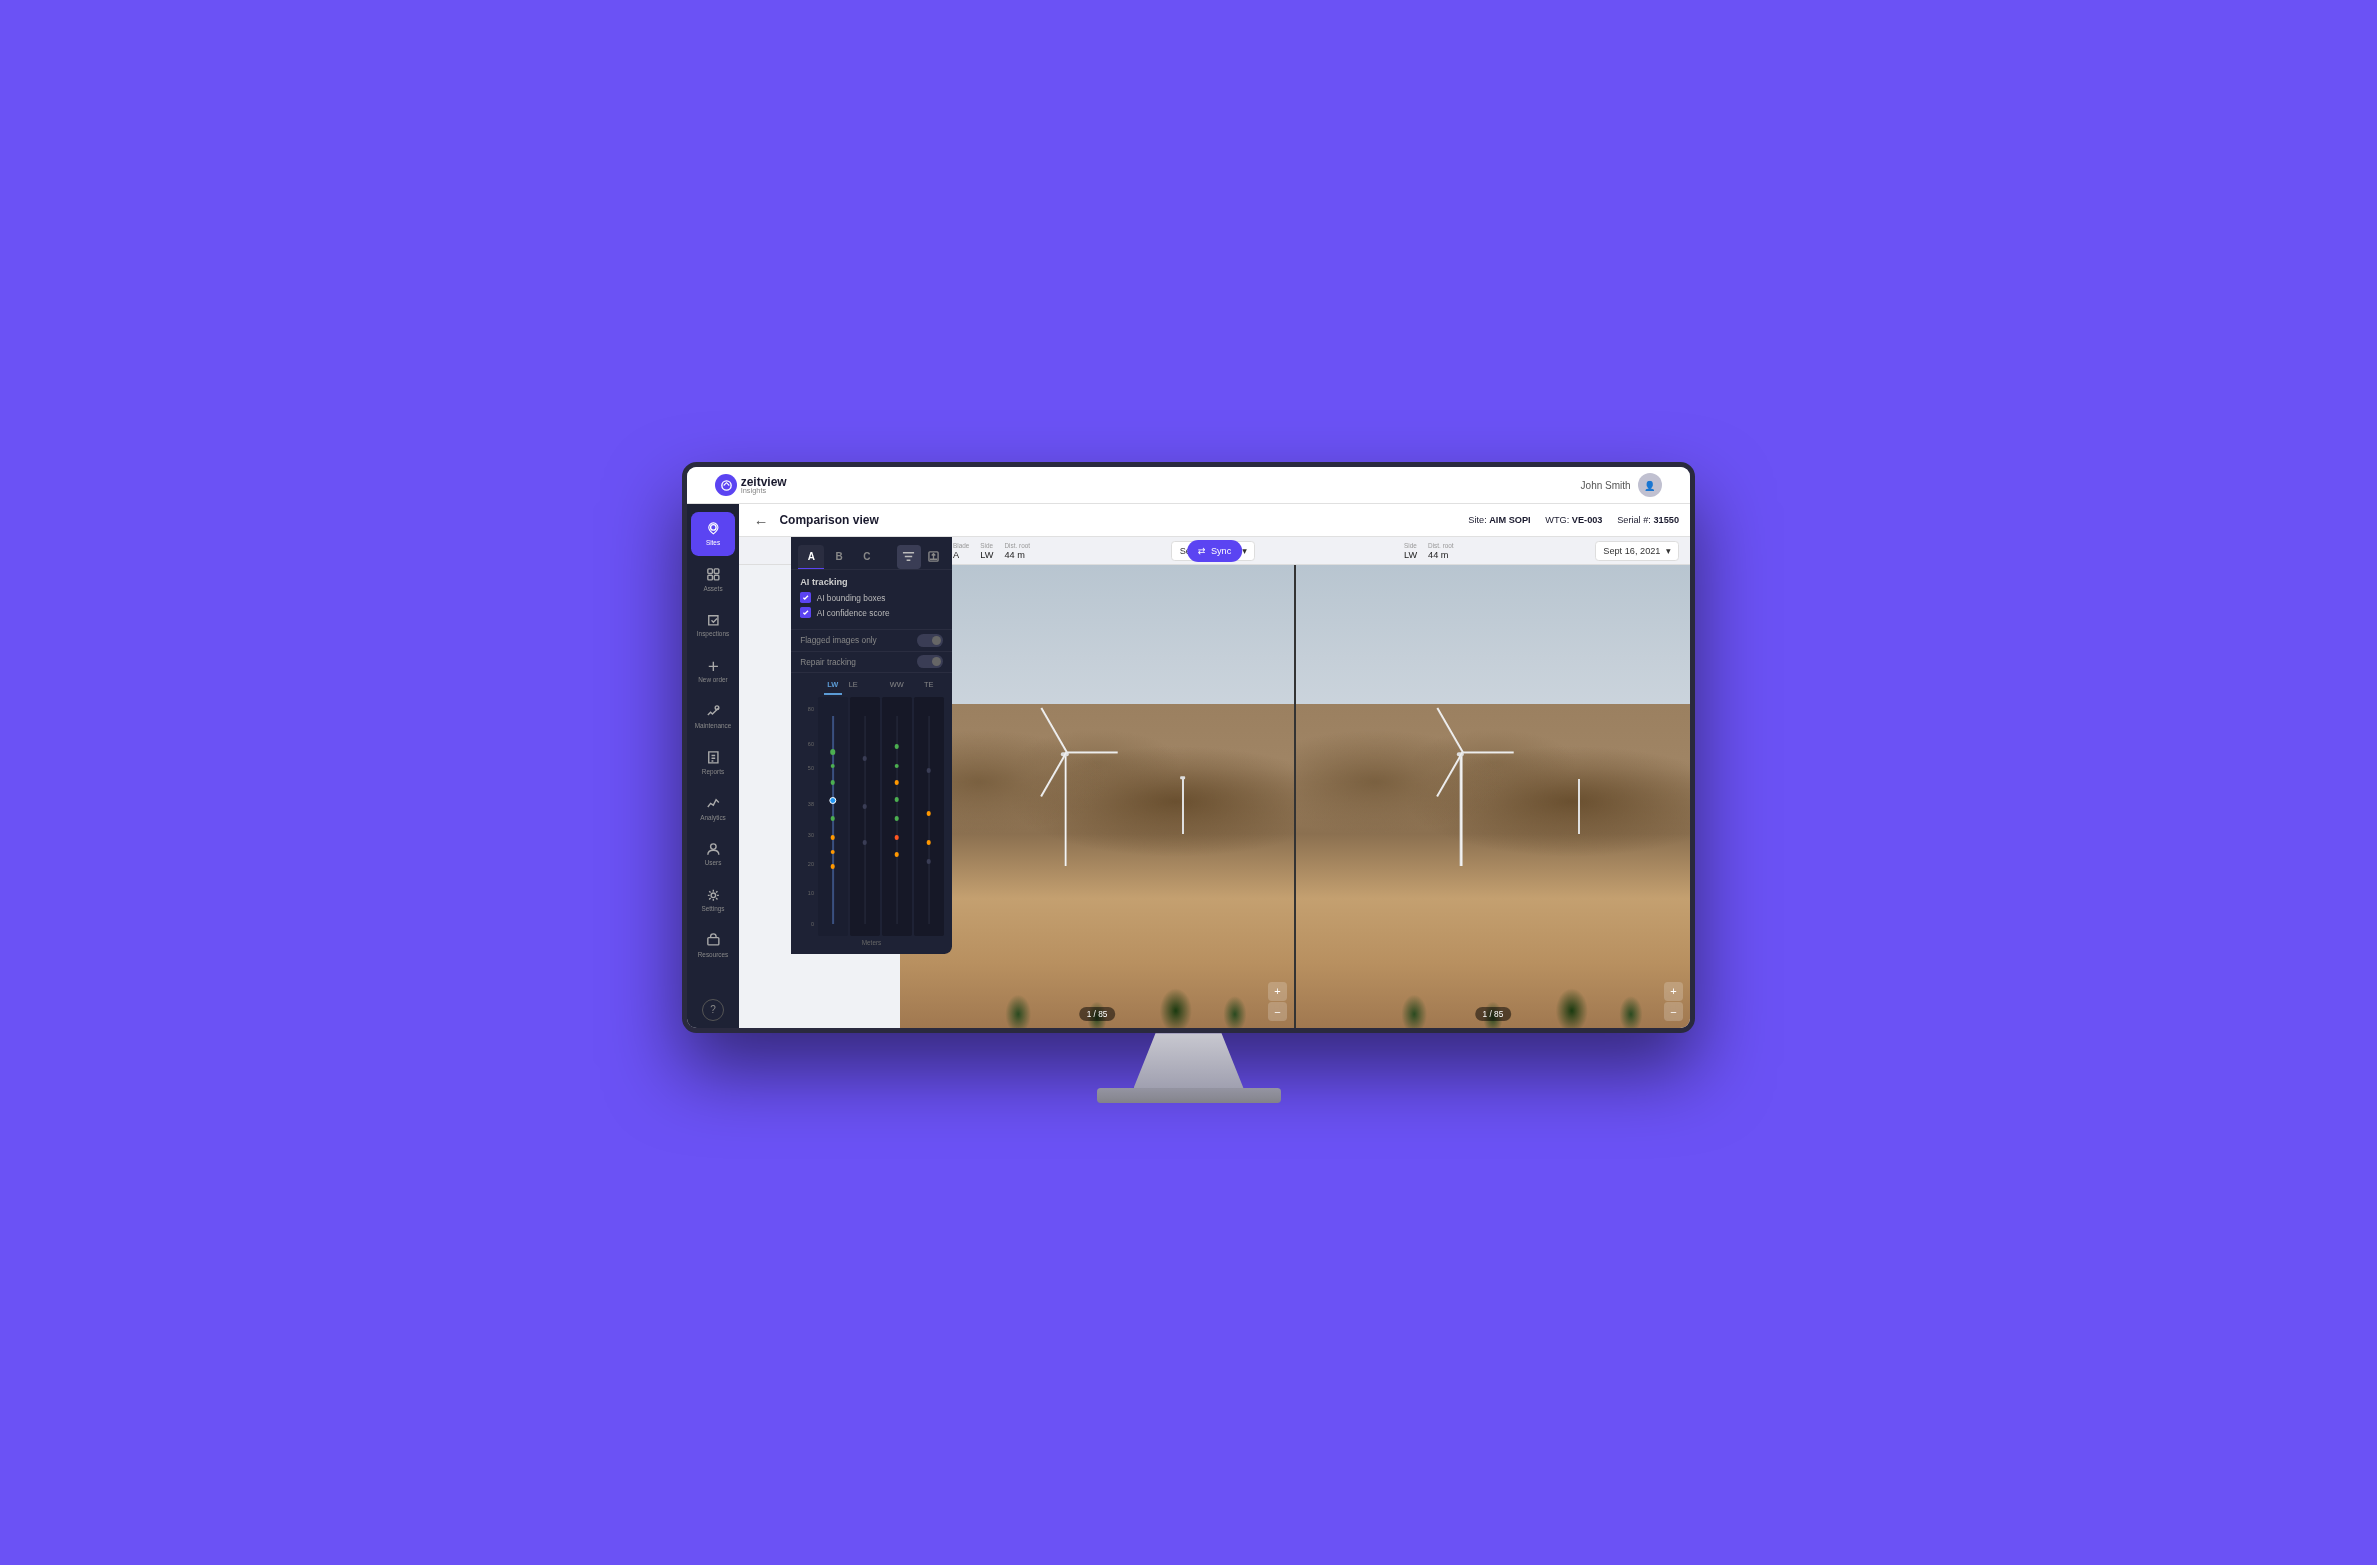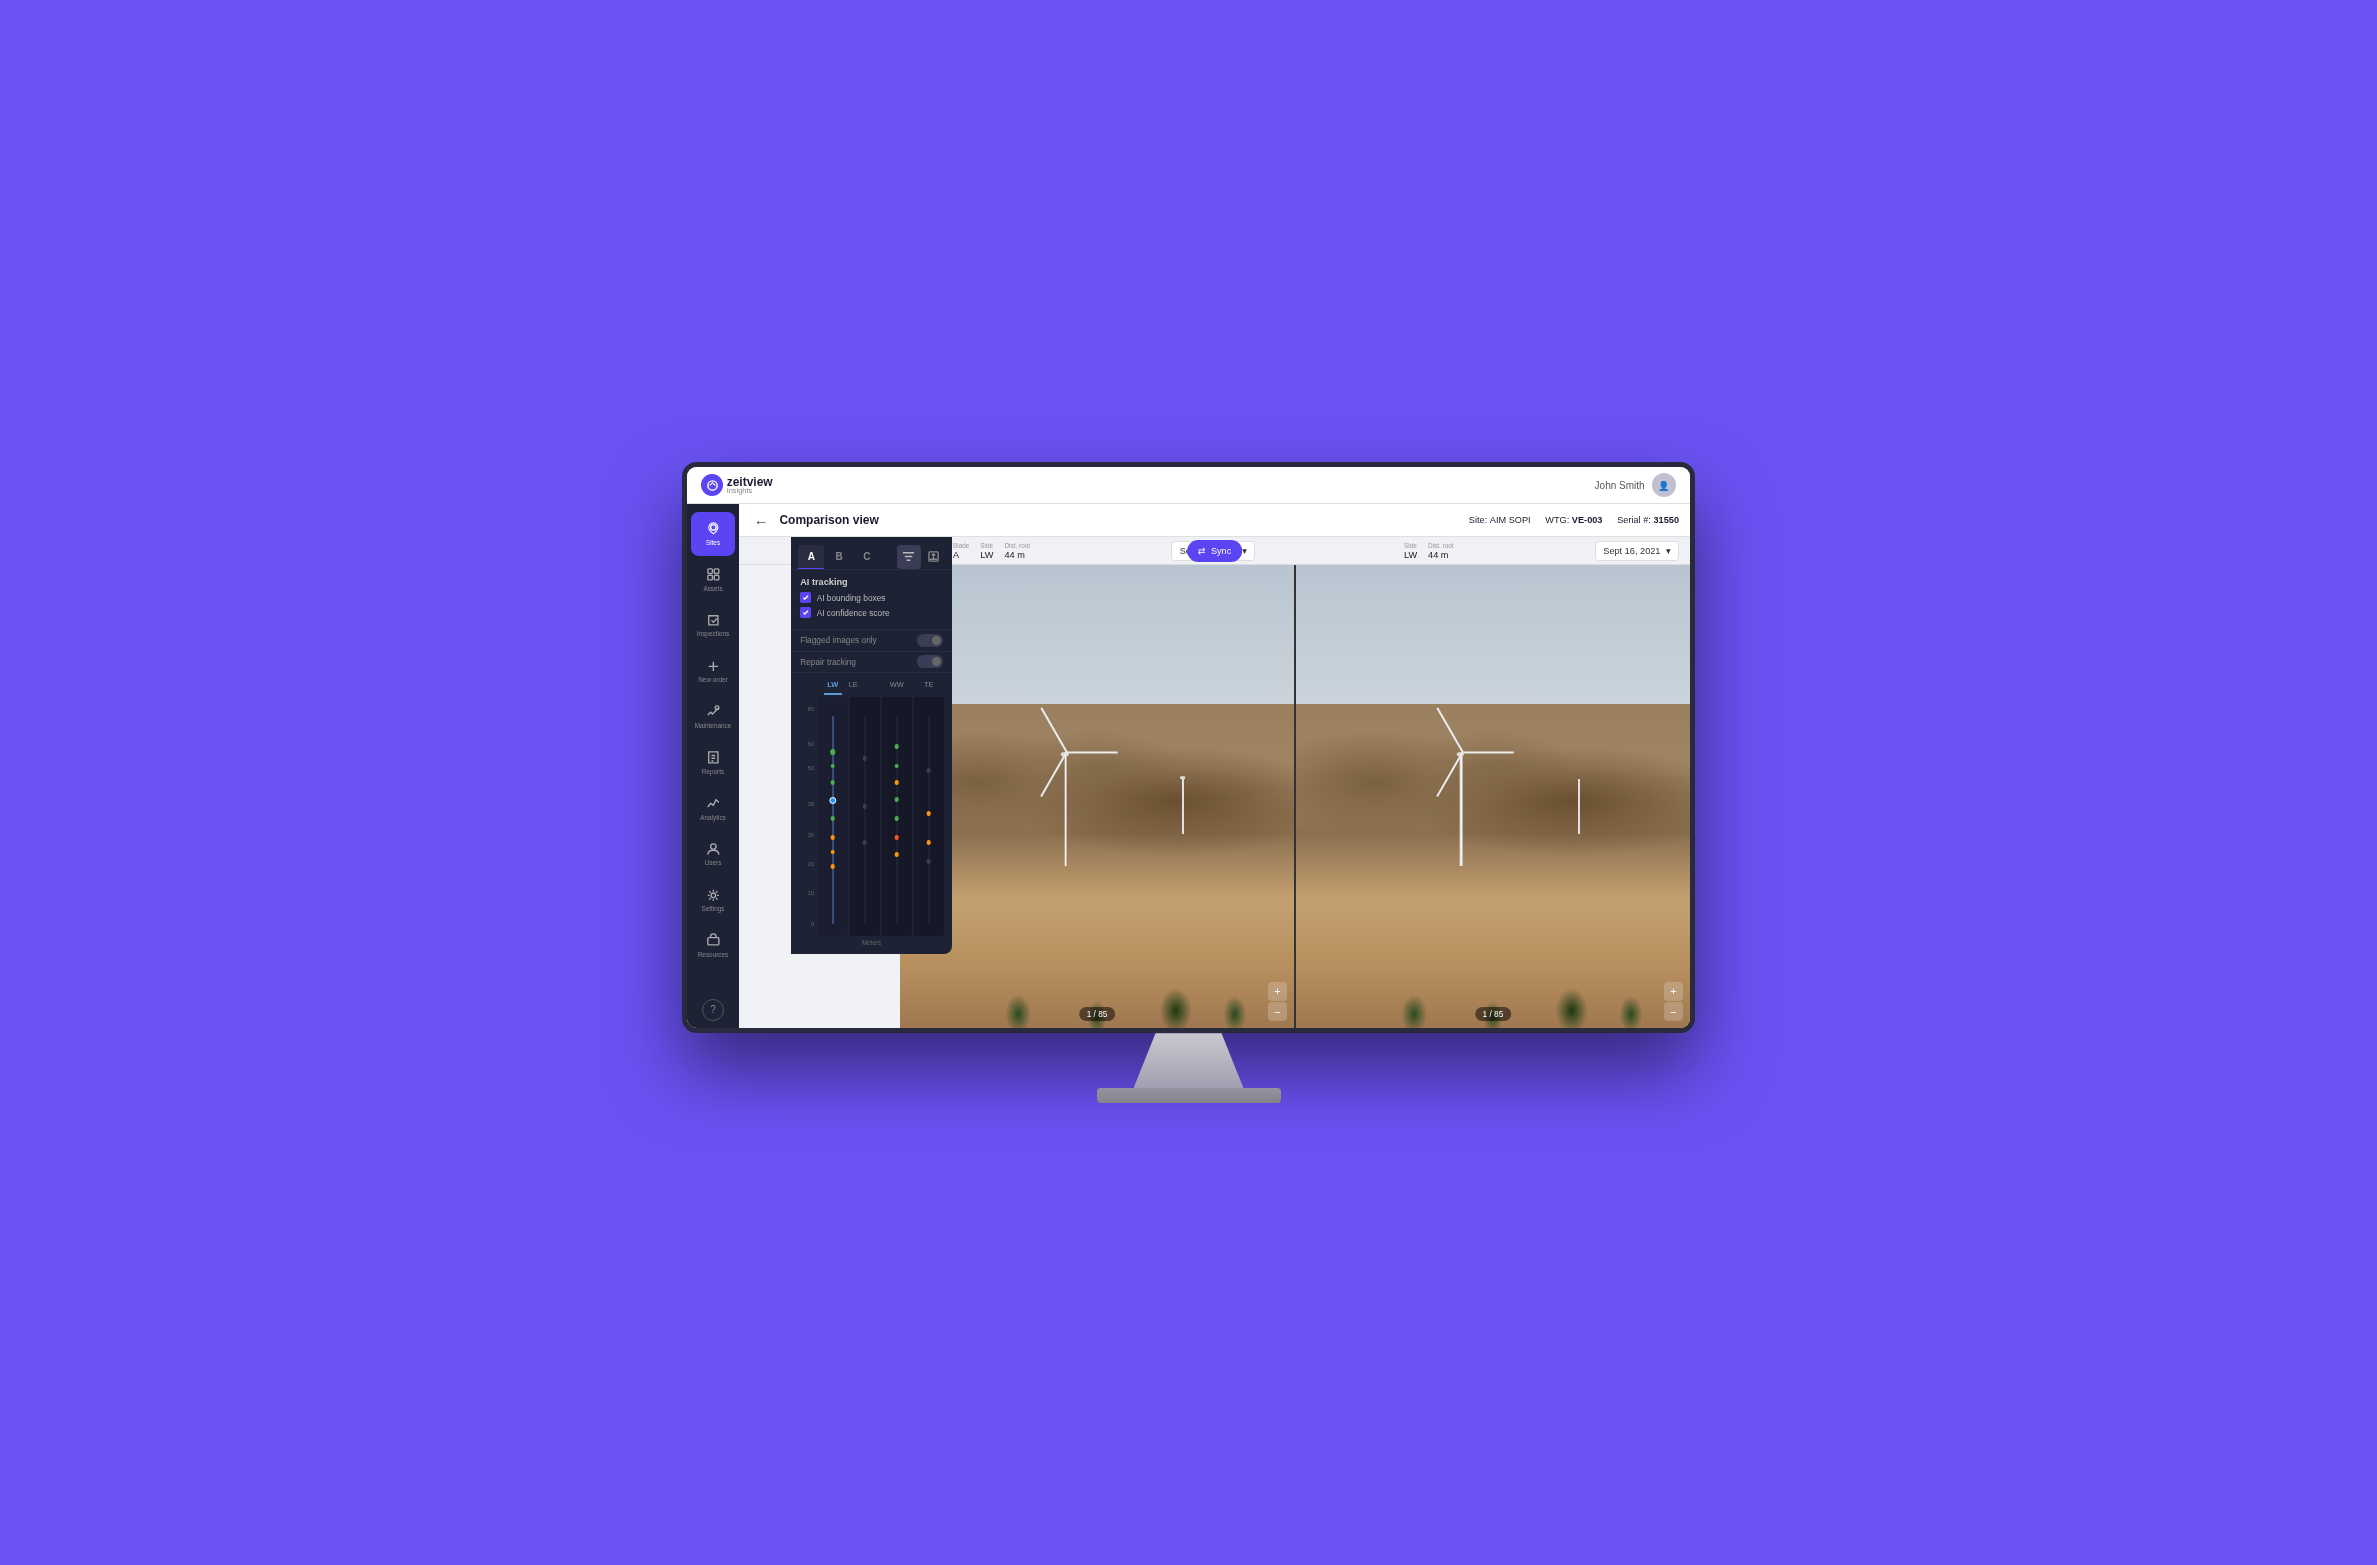--- a/index.html
+++ b/index.html
@@ -47,21 +47,21 @@
       display: flex;
       flex-direction: column;
     }
 
     
     .top-header {
       height: 37px;
       background: #fff;
       display: flex;
       align-items: center;
-      padding: 0 14px;
+      padding: 0 28px;
       border-bottom: 0.9px solid #e0e0e0;
       flex-shrink: 0;
     }
     .logo {
       display: flex;
       align-items: center;
       gap: 3.7px;
     }
     .logo-icon {
       width: 22px;
@@ -575,21 +575,21 @@
           </div>
         </div>
 
         <div class="content">
 
           <div class="comparison-header">
             <div class="back-btn">←</div>
             <span class="comparison-title">Comparison view</span>
             <div style="flex:1;"></div>
             <div class="site-info">
-              <span>Site: <span style="font-weight:400;color:#1a1a2e;">AIM SOPI</span></span>
+              <span>Site: <span style="font-weight:700;color:#1a1a2e;">AIM SOPI</span></span>
               <span>WTG: <span style="font-weight:600;color:#1a1a2e;">VE-003</span></span>
               <span>Serial #: <span style="font-weight:600;color:#1a1a2e;">31550</span></span>
             </div>
           </div>
 
           <div class="viewer-area">
 
             <div class="panel-overlay">
 
               <div class="blade-tabs">

